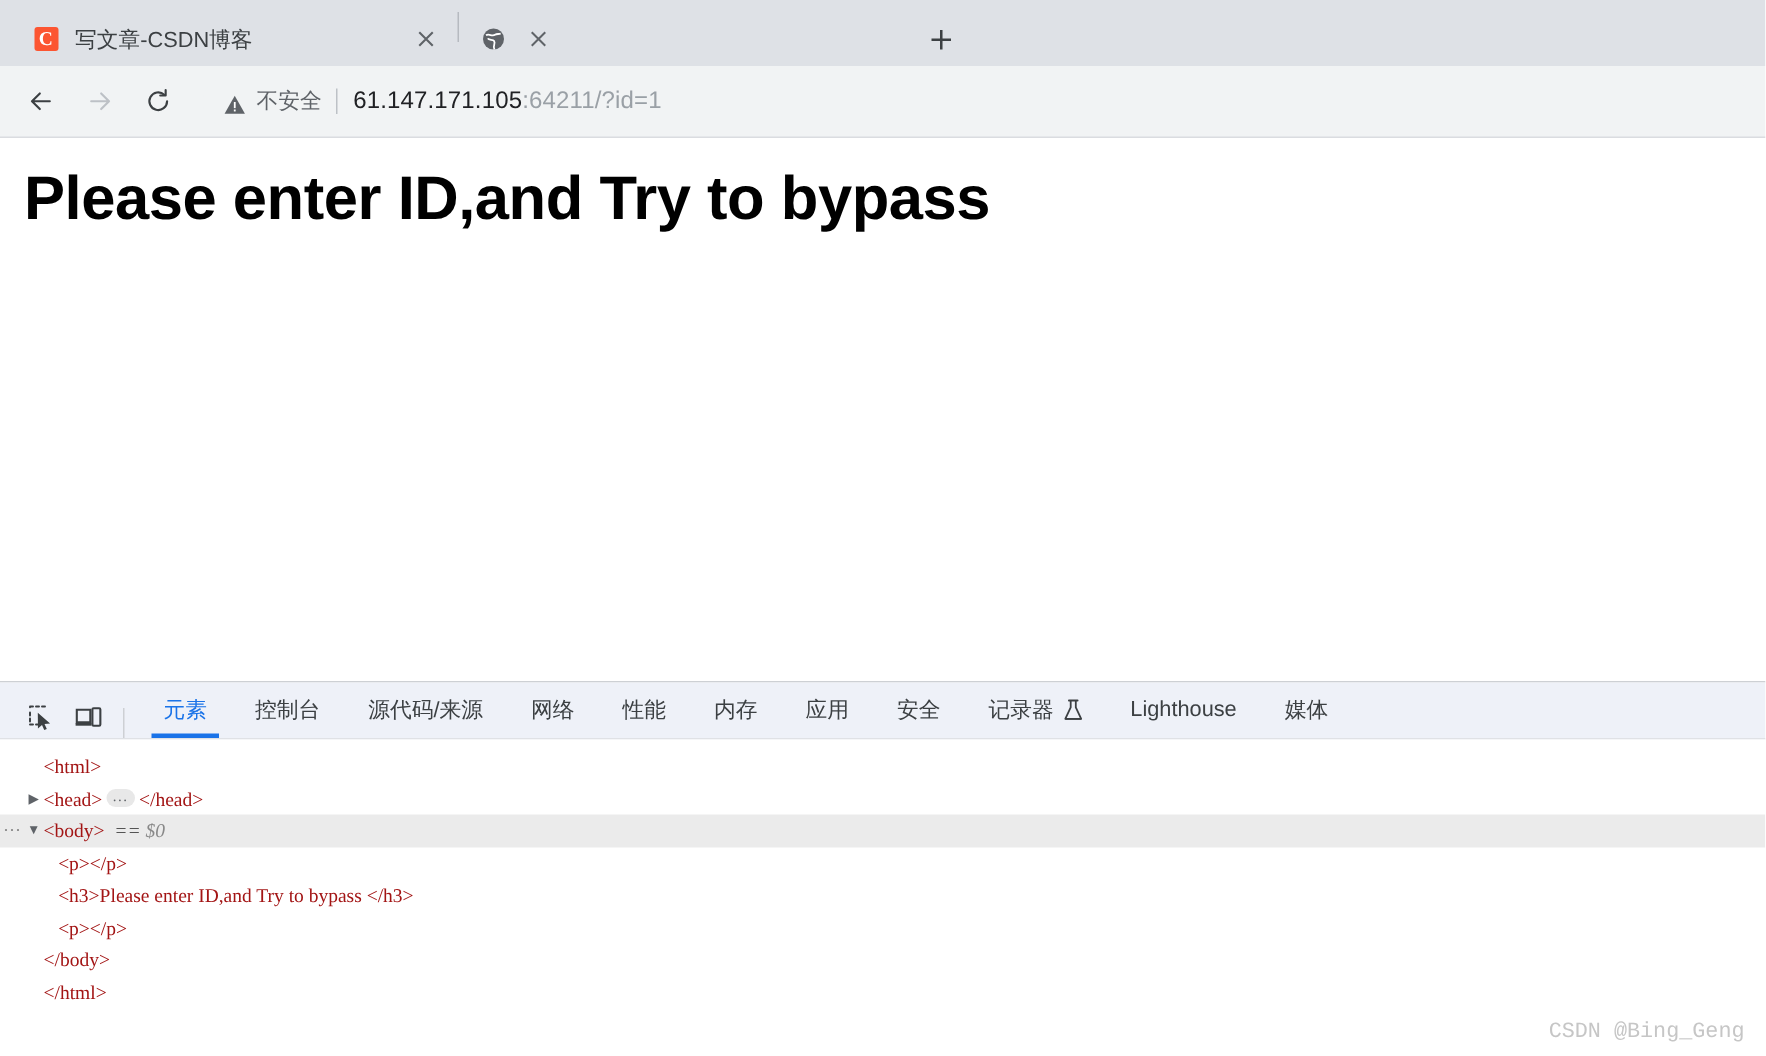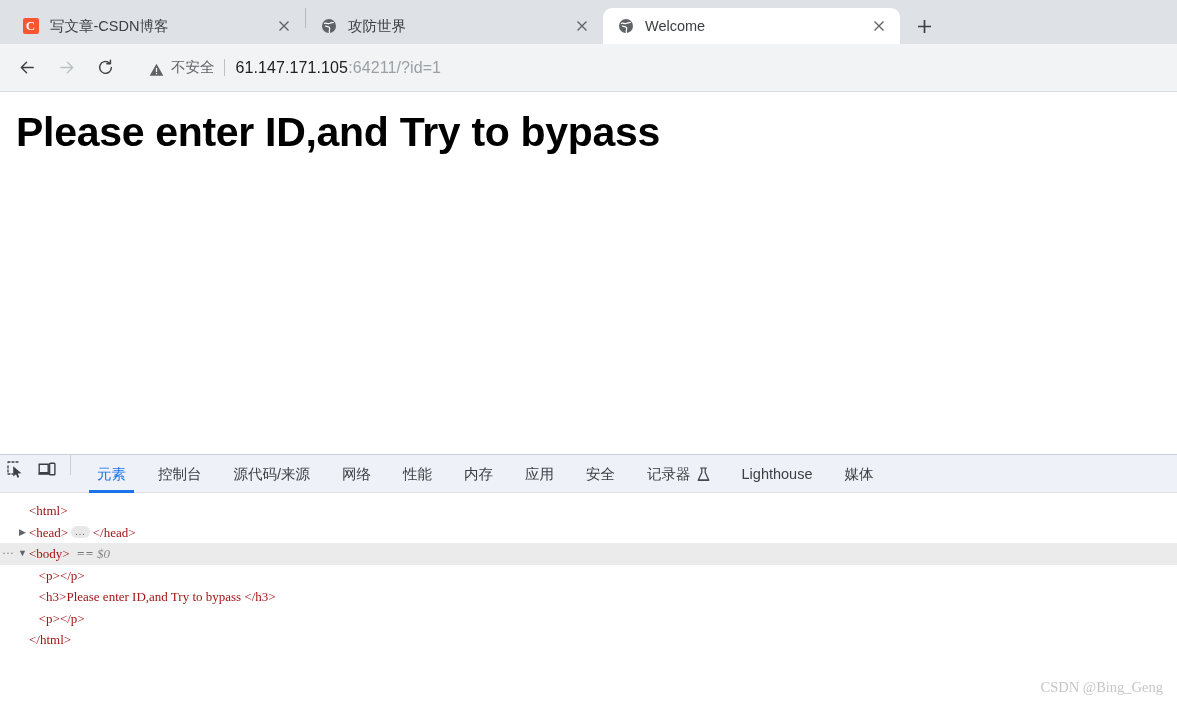--- a/index.html
+++ b/index.html
@@ -167,22 +167,22 @@
     height: 250px;
     background: #ffffff;
     border-top: 1px solid #cdd0d4;
     display: flex;
     flex-direction: column;
   }
   .dt-toolbar {
     height: 38px;
     background: #eef1f8;
     display: flex;
-    align-items: flex-start;
-    padding-left: 0;
+    align-items: flex-end;
+    padding-left: 12px;
     border-bottom: 1px solid #dfe1e5;
     flex: 0 0 38px;
   }
   .dt-icon-btn {
     width: 30px; height: 28px;
     display: flex; align-items: center; justify-content: center;
     color: #3c4043;
     margin-right: 2px;
   }
   .dt-sep {
@@ -268,21 +268,21 @@
     border-left: 1px solid #cfd3d6;
   }
 
   
   .watermark {
     position: absolute;
     right: 14px;
     bottom: 8px;
     color: #c6c6c6;
     font-size: 14.5px;
-    font-family: Liberation Serif, serif;
+    font-family: Liberation Mono, monospace;
   }
   .root { position: relative; width: 1177px; height: 704px; }
 </style>
 </head>
 <body>
 
 <div class="root">
 
   <div class="browser-chrome">
     <div class="tabstrip">
@@ -302,43 +302,27 @@
       <div class="tab-sep"></div>
 
       <div class="tab inactive">
         <span class="tab-favicon">
           <svg width="16" height="16" viewBox="0 0 16 16" aria-hidden="true">
             <circle cx="8" cy="8" r="7" fill="#5f6368"></circle>
             <path d="M3 5.5 C5 4.2 7 6.5 9 5.2 C10.4 4.3 11.5 5 12.8 4.3" stroke="#ffffff" stroke-width="1.2" fill="none"></path>
             <path d="M8.6 15 C7.2 12.6 9.6 11.2 8.4 9.4 C7.6 8.2 5 9 4.2 7.6" stroke="#ffffff" stroke-width="1.2" fill="none"></path>
           </svg>
         </span>
-        <span class="tab-title">攻防世界</span>
         <span class="tab-close">
           <svg width="12" height="12" viewBox="0 0 12 12" aria-hidden="true">
             <path d="M1.5 1.5 L10.5 10.5 M10.5 1.5 L1.5 10.5" stroke="#5f6368" stroke-width="1.4" fill="none"></path>
           </svg>
         </span>
       </div>
 
-      <div class="tab active">
-        <span class="tab-favicon">
-          <svg width="16" height="16" viewBox="0 0 16 16" aria-hidden="true">
-            <circle cx="8" cy="8" r="7" fill="#5f6368"></circle>
-            <path d="M3 5.5 C5 4.2 7 6.5 9 5.2 C10.4 4.3 11.5 5 12.8 4.3" stroke="#ffffff" stroke-width="1.2" fill="none"></path>
-            <path d="M8.6 15 C7.2 12.6 9.6 11.2 8.4 9.4 C7.6 8.2 5 9 4.2 7.6" stroke="#ffffff" stroke-width="1.2" fill="none"></path>
-          </svg>
-        </span>
-        <span class="tab-title">Welcome</span>
-        <span class="tab-close">
-          <svg width="12" height="12" viewBox="0 0 12 12" aria-hidden="true">
-            <path d="M1.5 1.5 L10.5 10.5 M10.5 1.5 L1.5 10.5" stroke="#5f6368" stroke-width="1.4" fill="none"></path>
-          </svg>
-        </span>
-      </div>
 
       <div class="newtab-btn">
         <svg width="15" height="15" viewBox="0 0 15 15" aria-hidden="true">
           <path d="M7.5 1 L7.5 14 M1 7.5 L14 7.5" stroke="#3c4043" stroke-width="1.7" fill="none"></path>
         </svg>
       </div>
 
     </div>
   </div>
 
@@ -476,20 +460,25 @@
         <span class="twisty guide"></span>
         <span class="tag">&nbsp;&nbsp;&nbsp;<span>&lt;h3&gt;Please enter ID,and Try to bypass &lt;/h3&gt;</span></span>
       </div>
 
       <div class="dom-row">
         <span class="gutter-dots"></span>
         <span class="twisty guide"></span>
         <span class="tag">&nbsp;&nbsp;&nbsp;<span>&lt;p&gt;&lt;/p&gt;</span></span>
       </div>
 
+      <div class="dom-row">
+        <span class="gutter-dots"></span>
+        <span class="twisty guide"></span>
+        <span class="tag">&lt;/body&gt;</span>
+      </div>
 
       <div class="dom-row">
         <span class="gutter-dots"></span>
         <span class="twisty"></span>
         <span class="tag">&lt;/html&gt;</span>
       </div>
 
     </div>
   </div>
 

